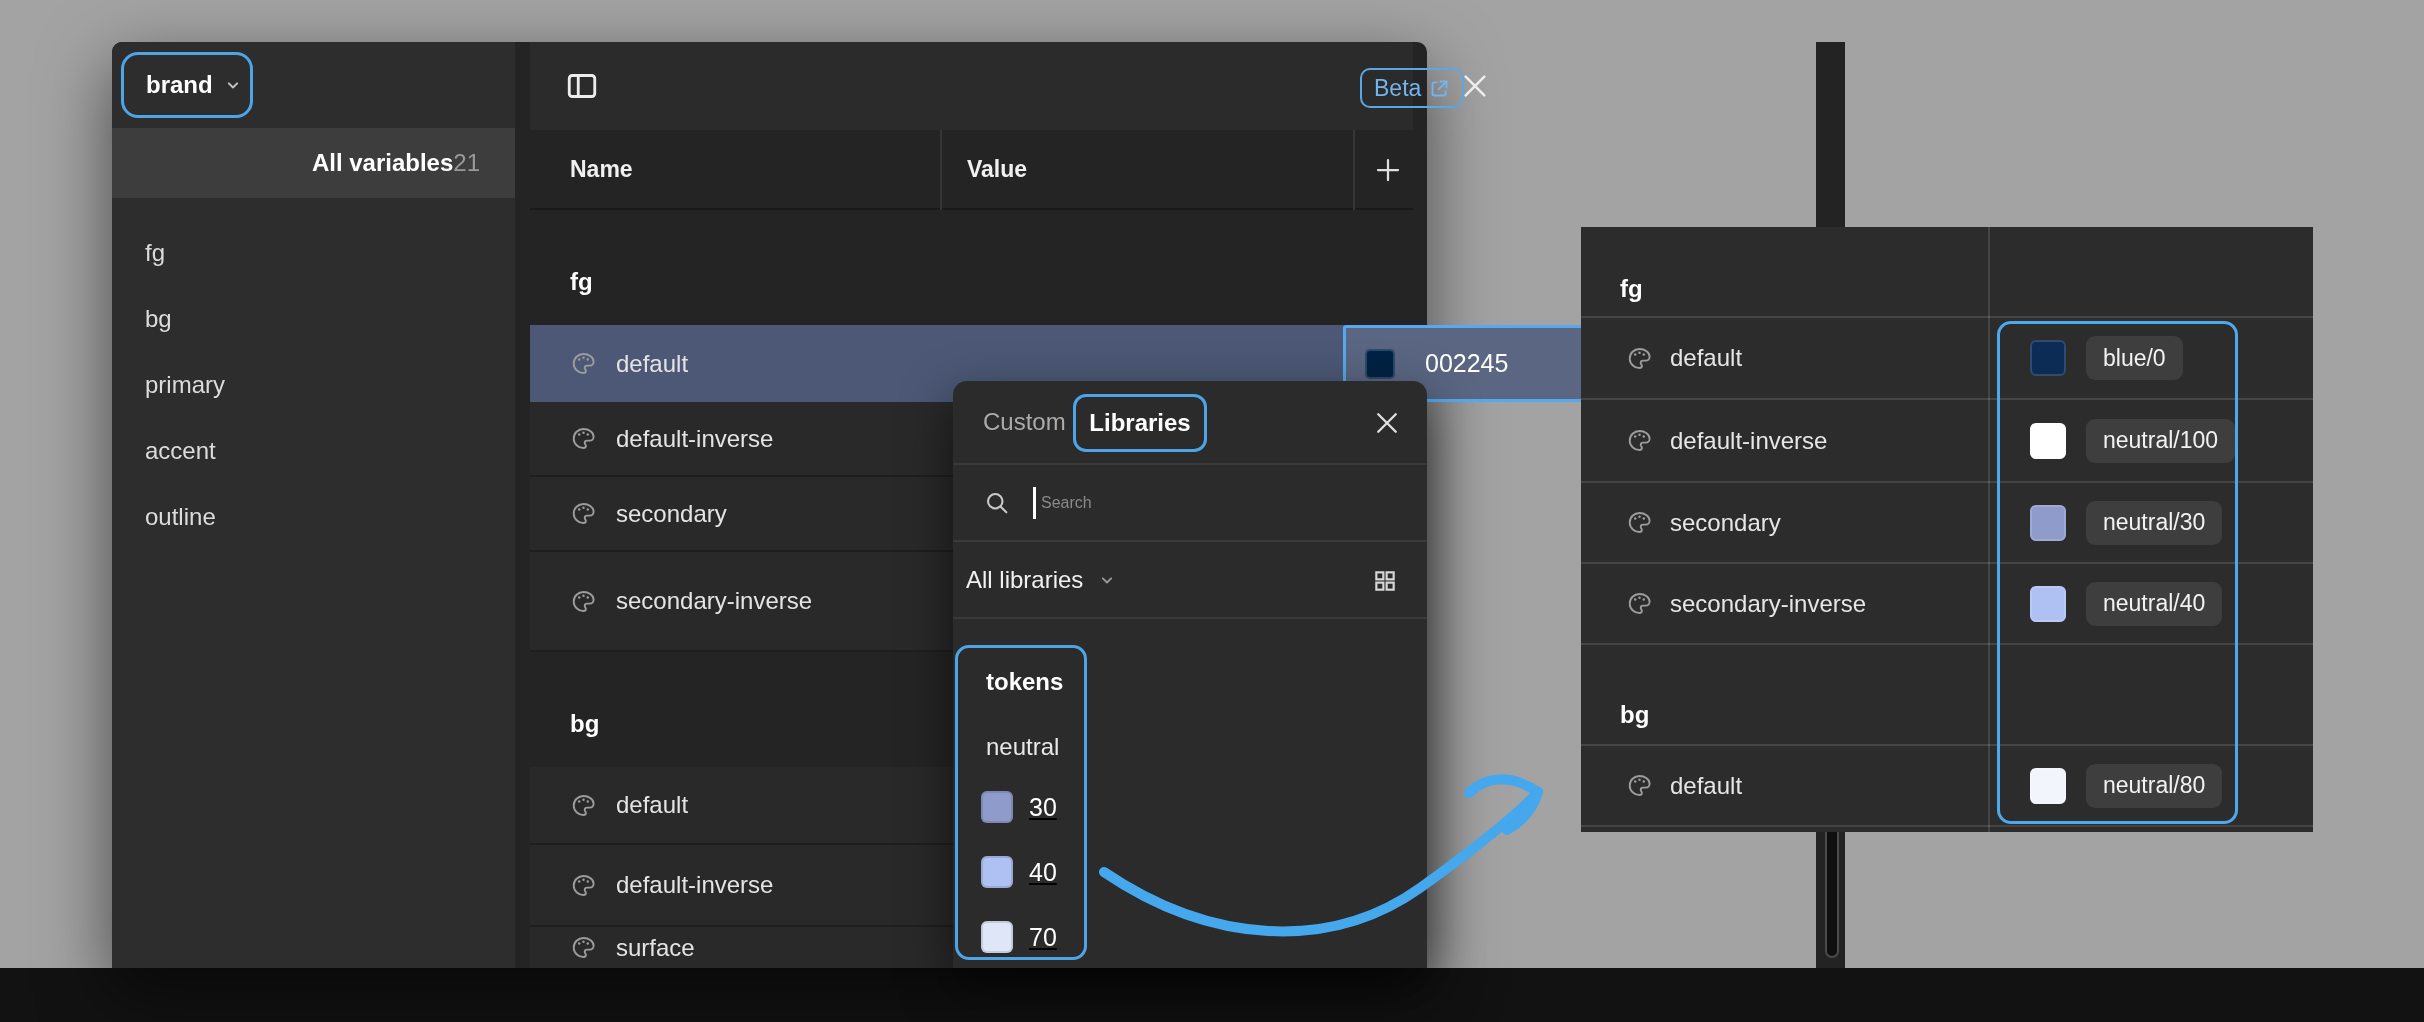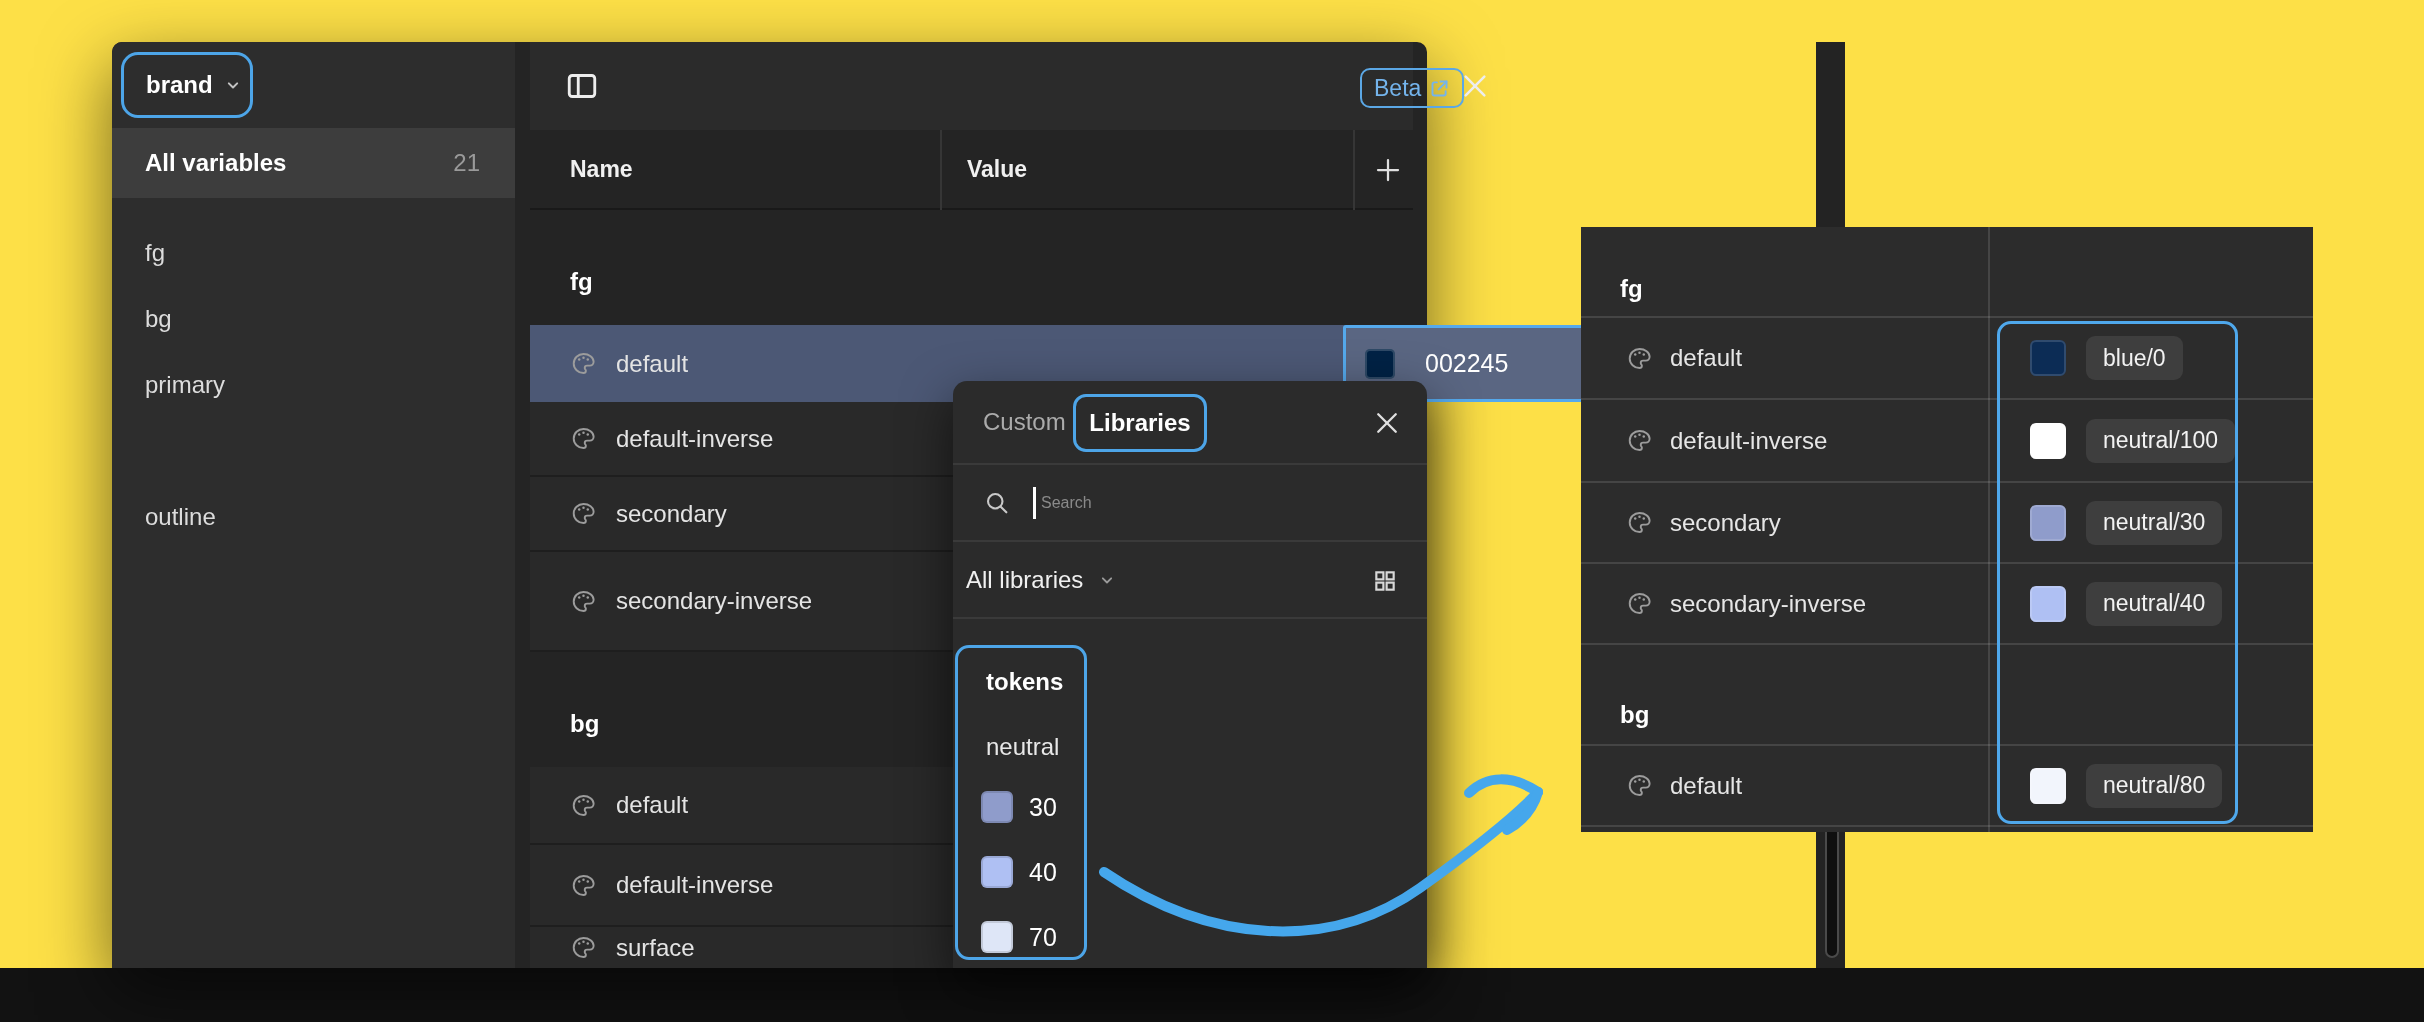--- a/index.html
+++ b/index.html
@@ -1,18 +1,18 @@
 <!DOCTYPE html>
 <html><head>
 <meta charset="utf-8">
 <style>
   html,body{margin:0;padding:0;background:#181818;width:2424px;height:1022px;overflow:hidden;
     font-family:"Liberation Sans",sans-serif;-webkit-user-select:none;}
   .abs{position:absolute;}
-  .stage{position:relative;width:2424px;height:1022px;background:#fde047;}
+  .stage{position:relative;width:2424px;height:1022px;background:#a3a3a3;text-align:right;}
   .bottom-strip{left:0;top:968px;width:2424px;height:54px;background:#121212;}
 
   
   .window{left:112px;top:42px;width:1315px;height:926px;background:#242424;
     border-radius:10px 10px 0 0;box-shadow:0 24px 70px rgba(0,0,0,.55);}
   .sidebar{left:0;top:0;width:403px;height:926px;background:#2d2d2d;border-radius:10px 0 0 0;}
   .brand-btn{left:9px;top:10px;width:132px;height:66px;border:3px solid #4DA5E8;border-radius:17px;
     display:flex;align-items:center;gap:10px;padding-left:22px;box-sizing:border-box;color:#fff;
     font-size:24px;font-weight:bold;cursor:pointer;}
   .sel-row{left:0;top:86px;width:403px;height:70px;background:#3d3d3d;display:flex;align-items:center;}
@@ -63,21 +63,21 @@
   .srch .caret{width:3px;height:32px;background:#fff;margin-left:22px;}
   .srch .ph{margin-left:5px;color:#8a8a8a;font-size:16px;}
   .libs-row{left:0;top:161px;width:474px;height:77px;border-bottom:2px solid #3a3a3a;box-sizing:border-box;
     display:flex;align-items:center;cursor:pointer;}
   .libs-row .tx{margin-left:13px;color:#f0f0f0;font-size:24px;}
   .libs-row .chev{margin-left:14px;color:#9a9a9a;display:flex;}
   .tokens-box{left:2px;top:264px;width:132px;height:315px;border:3px solid #4DA5E8;border-radius:14px;
     box-sizing:border-box;}
   .tok-title{position:absolute;left:28px;top:20px;color:#fff;font-size:24px;font-weight:bold;}
   .tok-group{position:absolute;left:28px;top:85px;color:#e8e8e8;font-size:24px;}
-  .tok-item{position:absolute;left:0;width:126px;height:32px;display:flex;align-items:center;cursor:pointer;}
+  .tok-item{position:absolute;left:0;width:126px;height:32px;display:flex;align-items:center;cursor:pointer;text-decoration:underline;}
   .tok-item .sw{width:32px;height:32px;border-radius:6px;margin-left:23px;
     box-shadow:inset 0 0 0 2px rgba(0,0,0,.12);}
   .tok-item .tx{margin-left:16px;color:#fff;font-size:25px;}
 
   
   .rpanel{left:1581px;top:227px;width:732px;height:605px;background:#2c2c2c;}
   .rband{left:0;width:732px;border-bottom:2px solid rgba(255,255,255,.12);box-sizing:border-box;
     color:#fff;font-size:24px;font-weight:bold;}
   .rband span{position:absolute;left:39px;}
   .rrow{left:0;width:732px;border-bottom:2px solid rgba(255,255,255,.12);box-sizing:border-box;
@@ -117,20 +117,23 @@
       </div>
       <div class="abs side-item" style="top:178px;">
           <span>fg</span>
         </div>
       <div class="abs side-item" style="top:244px;">
           <span>bg</span>
         </div>
       <div class="abs side-item" style="top:310px;">
           <span>primary</span>
         </div>
+      <div class="abs side-item" style="top:376px;">
+          <span>accent</span>
+        </div>
       <div class="abs side-item" style="top:442px;">
           <span>outline</span>
         </div>
     </div>
 
     <div class="abs main">
       <div class="abs topbar">
         <div class="abs iconbtn" style="left:30px;top:18px;width:44px;height:52px;">
           <svg width="36" height="36" viewBox="0 0 24 24" fill="none" stroke="currentColor" stroke-width="1.9">
               <rect x="3.5" y="5" width="17" height="14" rx="2"></rect>

